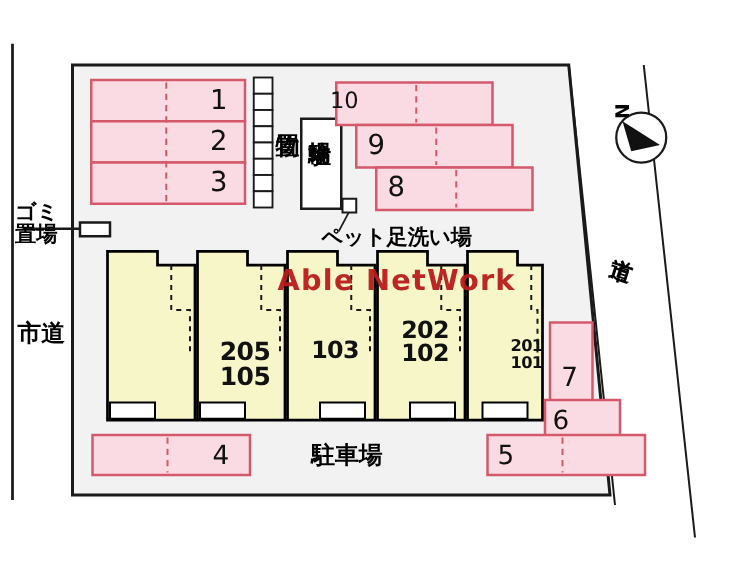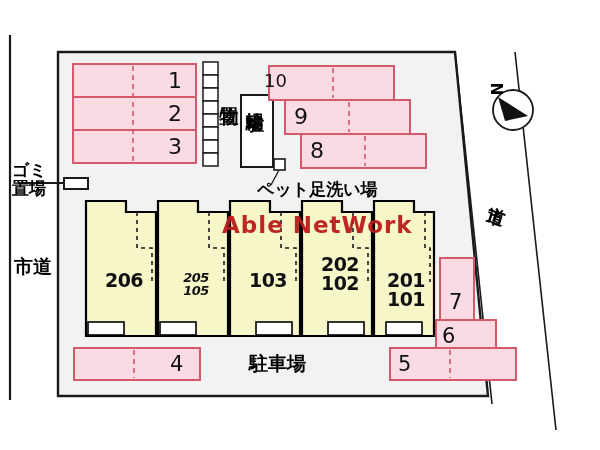--- a/index.html
+++ b/index.html
@@ -120,34 +120,33 @@
 <div class="num" style="left:264px;top:70px;font-size:18px;">10</div>
 <div class="num" style="left:294px;top:104px;font-size:22px;">9</div>
 <div class="num" style="left:310px;top:138px;font-size:22px;">8</div>
 
 <div class="num" style="left:449px;top:290px;font-size:21px;">7</div>
 <div class="num" style="left:442px;top:324px;font-size:21px;">6</div>
 <div class="num" style="left:398px;top:352px;font-size:21px;">5</div>
 <div class="num" style="left:170px;top:352px;font-size:21px;">4</div>
 
 <div class="unit-num" style="left:96px;top:271px;width:56px;font-size:19px;">
-  <div>206</div>
 </div>
-<div class="unit-num" style="left:168px;top:271px;width:56px;font-size:13px;font-style:italic;">
+<div class="unit-num" style="left:168px;top:271px;width:56px;font-size:20px;">
   <div>205</div>
   <div>105</div>
 </div>
 <div class="unit-num" style="left:240px;top:271px;width:56px;font-size:19px;">
   <div>103</div>
 </div>
 <div class="unit-num" style="left:312px;top:255px;width:56px;font-size:19px;">
   <div>202</div>
   <div>102</div>
 </div>
-<div class="unit-num" style="left:378px;top:271px;width:56px;font-size:19px;">
+<div class="unit-num" style="left:378px;top:271px;width:56px;font-size:13px;text-align:right;">
   <div>201</div>
   <div>101</div>
 </div>
 
 <div class="lbl vert" style="left:220px;top:92px;font-size:19px;font-weight:700;line-height:1;">物置</div>
 
 <div class="lbl vert" style="left:245px;top:99px;font-size:18px;font-weight:700;line-height:1.05;">駐輪場</div>
 
 <div class="lbl" style="left:12px;top:162px;width:44px;font-size:17px;font-weight:700;line-height:1.05;white-space:normal;word-break:break-all;">ゴミ置場</div>
 

